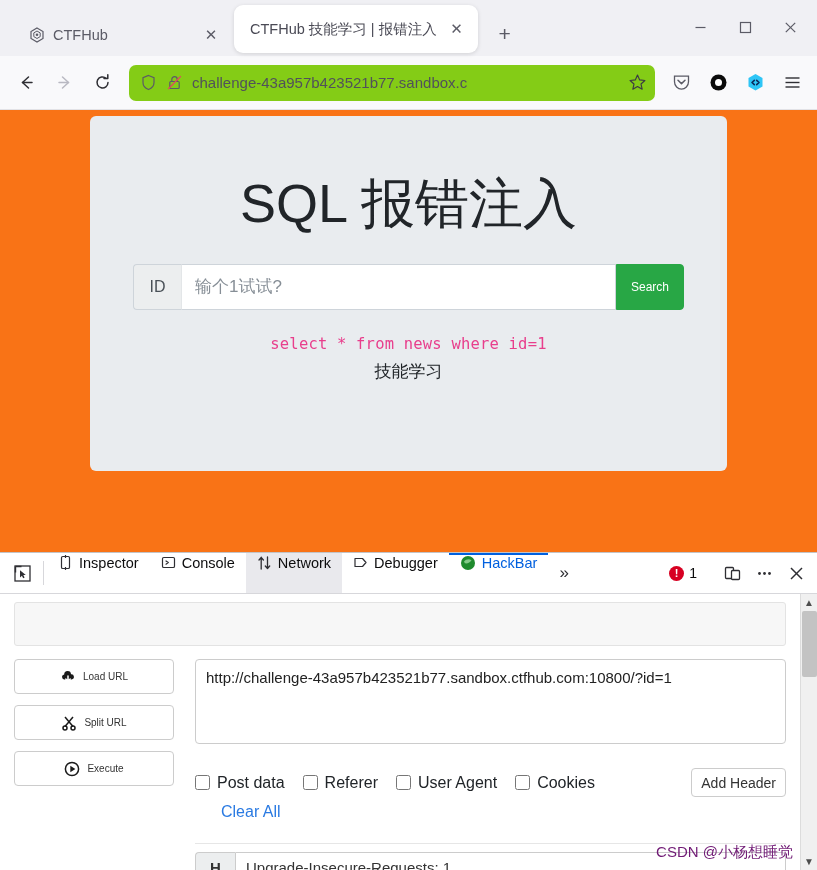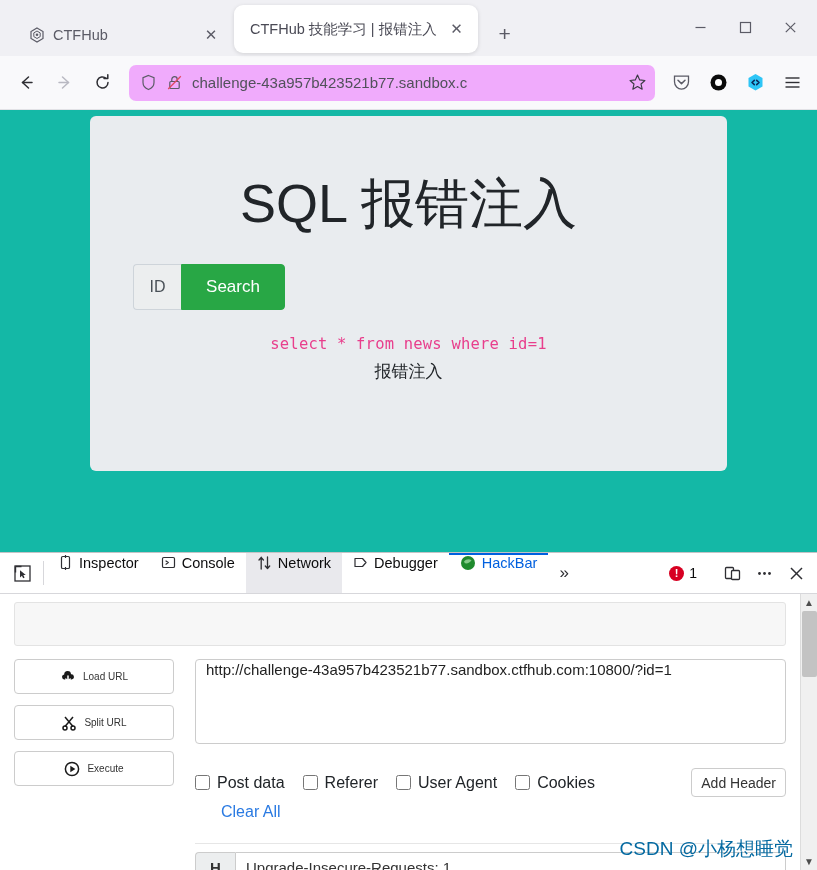--- a/index.html
+++ b/index.html
@@ -93,21 +93,21 @@
   .navbtn {
     width: 36px; height: 34px;
     display: inline-flex; align-items: center; justify-content: center;
     border-radius: 5px;
     color: #4b4b57;
   }
   .navbtn.disabled { color: #b9b9c2; }
   .urlbar {
     flex: 1 1 auto;
     height: 36px;
-    background: #f0abfc;
+    background: #84cc16;
     border-radius: 7px;
     display: flex;
     align-items: center;
     margin: 0 7px;
     padding: 0 8px 0 11px;
     gap: 9px;
     min-width: 0;
   }
   .url-text {
     flex: 1 1 auto;
@@ -122,21 +122,21 @@
   .ext-btn {
     width: 34px; height: 34px;
     display: inline-flex; align-items: center; justify-content: center;
     border-radius: 5px;
   }
 
   
   .viewport {
     flex: 0 0 auto;
     height: 442px;
-    background: #14b8a6;
+    background: #f97316;
     overflow: hidden;
     position: relative;
   }
   .jumbotron {
     margin: 6px 90px 0 90px;
     background: #e9ecef;
     border-radius: 6px;
     height: 355px;
     padding-top: 56px;
   }
@@ -169,26 +169,26 @@
     border: 1px solid #ced4da;
     border-left: 1px solid #e3e6e8;
     font-size: 17px;
     padding: 0 13px;
     color: #495057;
     outline: none;
     font-family: "Liberation Sans", sans-serif;
   }
   .id-input::placeholder { color: #868e96; }
   .search-btn {
-    width: 104px;
+    width: 68px;
     background: #28a745;
     color: #ffffff;
     border: 1px solid #28a745;
     border-radius: 0 4px 4px 0;
-    font-size: 17px;
+    font-size: 12px;
     font-family: "Liberation Sans", sans-serif;
     cursor: pointer;
   }
   .sql-line {
     text-align: center;
     margin-top: 25px;
     font-family: "DejaVu Sans Mono", monospace;
     font-size: 15.5px;
     color: #e83e8c;
     letter-spacing: 0.2px;
@@ -299,21 +299,21 @@
     color: #333;
     cursor: pointer;
     font-family: "Liberation Sans", sans-serif;
   }
   .hb-right { flex: 1 1 auto; min-width: 0; }
   .hb-url {
     width: 100%;
     height: 85px;
     border: 1px solid #ccc;
     border-radius: 4px;
-    padding: 0 10px;
+    padding: 8px 10px;
     font-size: 15px;
     color: #222;
     resize: none;
     outline: none;
     font-family: "Liberation Sans", sans-serif;
     line-height: 1.35;
     overflow: hidden;
   }
   .hb-checks {
     display: flex; 
@@ -402,22 +402,22 @@
     position: absolute;
     top: 0; left: 1px;
     width: 15px; height: 66px;
     background: #c3c3c3;
     border-radius: 2px;
   }
 
   .watermark {
     position: absolute;
     right: 24px; bottom: 8px;
-    font-size: 19px;
-    color: #0369a1;
+    font-size: 15px;
+    color: #701a75;
     pointer-events: none;
     white-space: nowrap;
   }
 </style>
 </head>
 <body>
 
 <div class="browser">
 
   <div class="tabbar">
@@ -532,25 +532,26 @@
       </div>
     </div>
   </div>
 
   <div class="viewport">
     <div class="jumbotron">
       <h1 class="page-title">SQL 报错注入</h1>
 
       <div class="input-group">
         <span class="input-addon">ID</span>
+        <input class="id-input" type="text" placeholder="输个1试试?" style="">
         <button class="search-btn">Search</button>
       </div>
 
       <div class="sql-line">select * from news where id=1</div>
-      <div class="result-line">报错注入</div>
+      <div class="result-line">技能学习</div>
     </div>
   </div>
 
   <div class="devtools">
 
     <div class="dt-toolbar">
       <div class="dt-picker">
         <svg width="19" height="19" viewBox="0 0 19 19">
           <path d="M2.5 2.5 h6 M2.5 2.5 v6" stroke="#2e2e33" stroke-width="1.4" fill="none"></path>
           <path d="M16.5 16.5 h-6 M16.5 16.5 v-6" stroke="#2e2e33" stroke-width="1.4" fill="none" opacity="0"></path>

